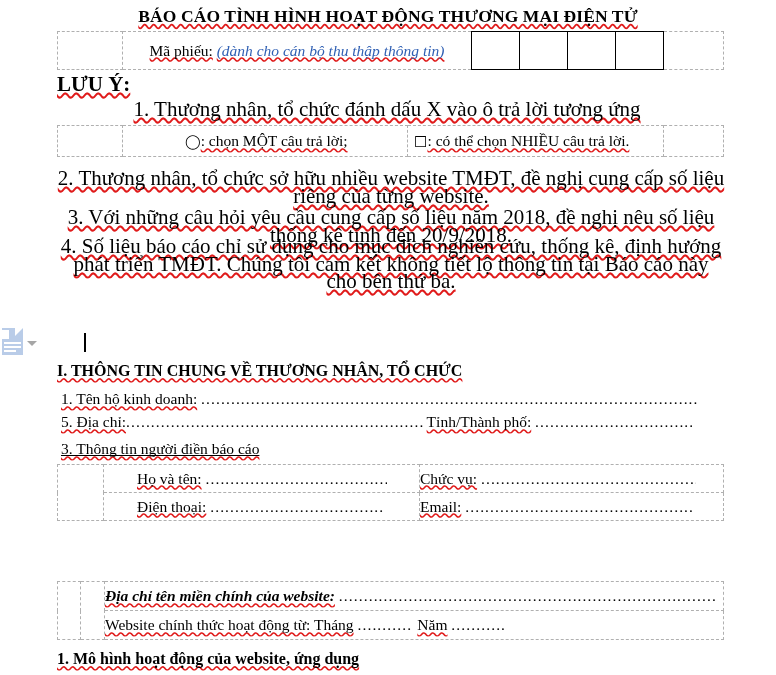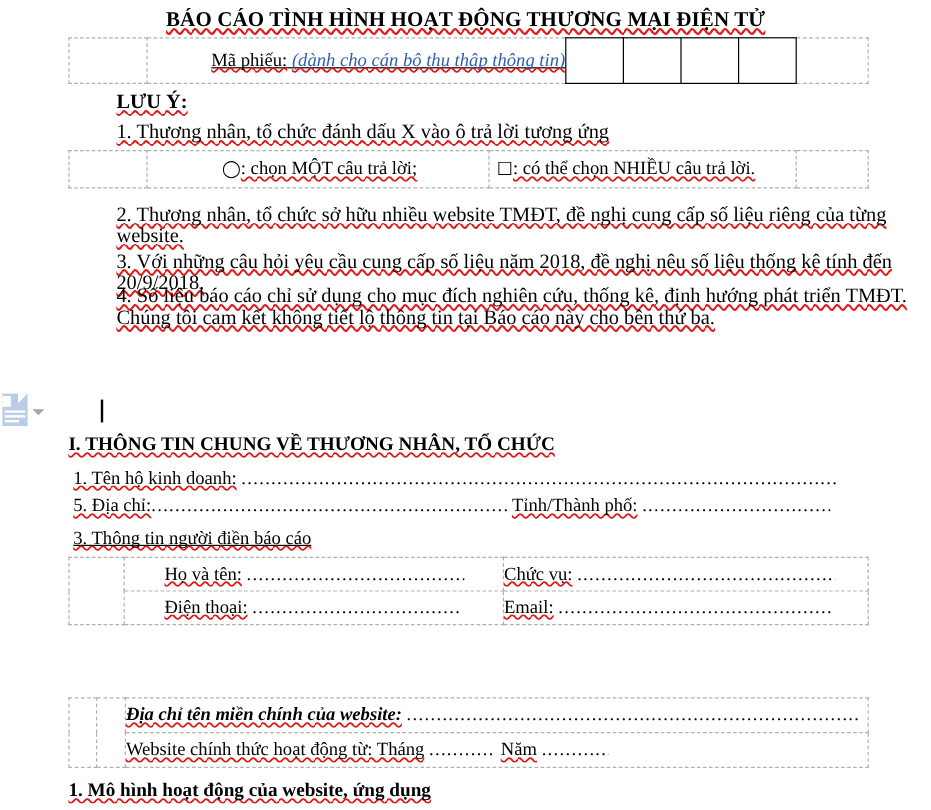--- a/index.html
+++ b/index.html
@@ -104,42 +104,40 @@
 
   
   #ma-phieu-table {
     left: 57px;
     top: 31px;
     width: 667px;
     height: 39px;
   }
   #ma-phieu-table td { height: 37px; }
   .mp-label {
-    text-align: right;
+    text-align: center;
     font-size: 15.5px;
     white-space: nowrap;
     padding: 0 4px;
-    text-decoration: underline;
   }
   .mp-hint {
     color: #2f5fb3;
     font-style: italic;
   }
   .codebox {
     border: 1.6px solid #000000 !important;
     background: #ffffff;
   }
 
   
   .note {
     position: absolute;
-    font-size: 17px;
+    font-size: 21px;
     line-height: 17.5px;
-    text-align: left;
-    margin-left: 40px;
+    text-align: center;
   }
   .bold { font-weight: bold; }
   .ital { font-style: italic; }
 
   
   #legend-table {
     left: 57px;
     top: 125px;
     width: 667px;
     height: 32px;

